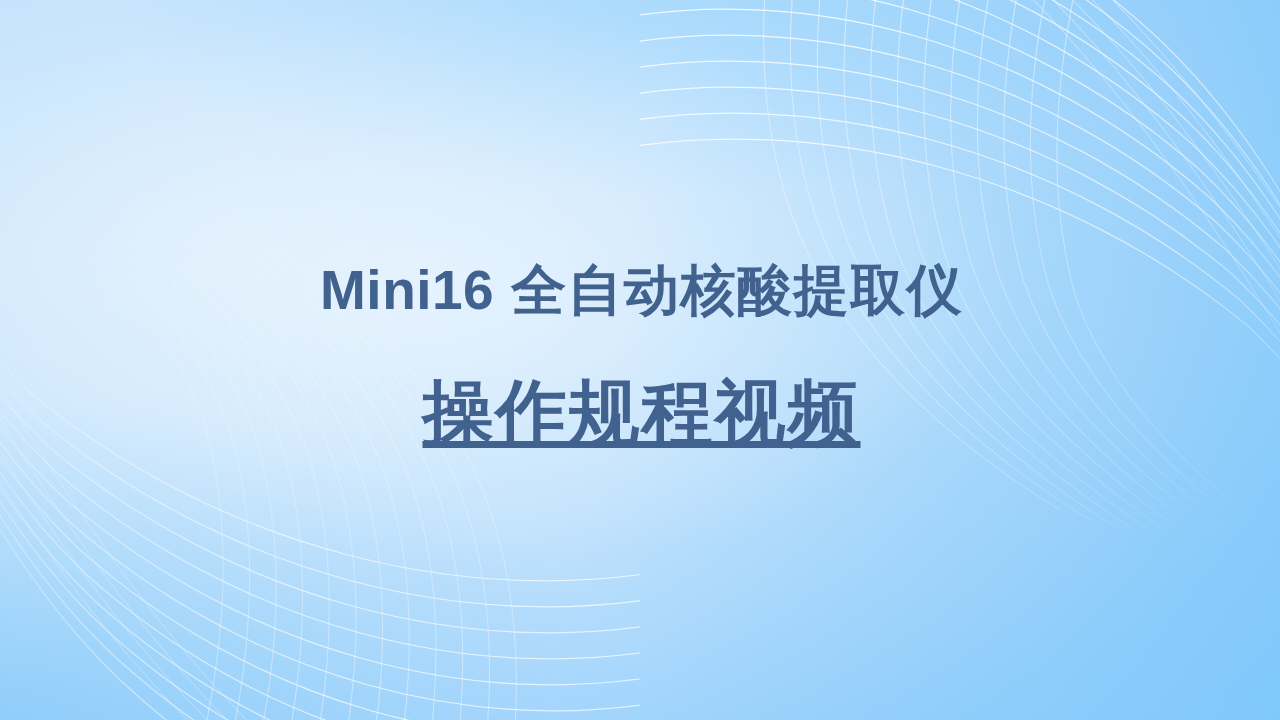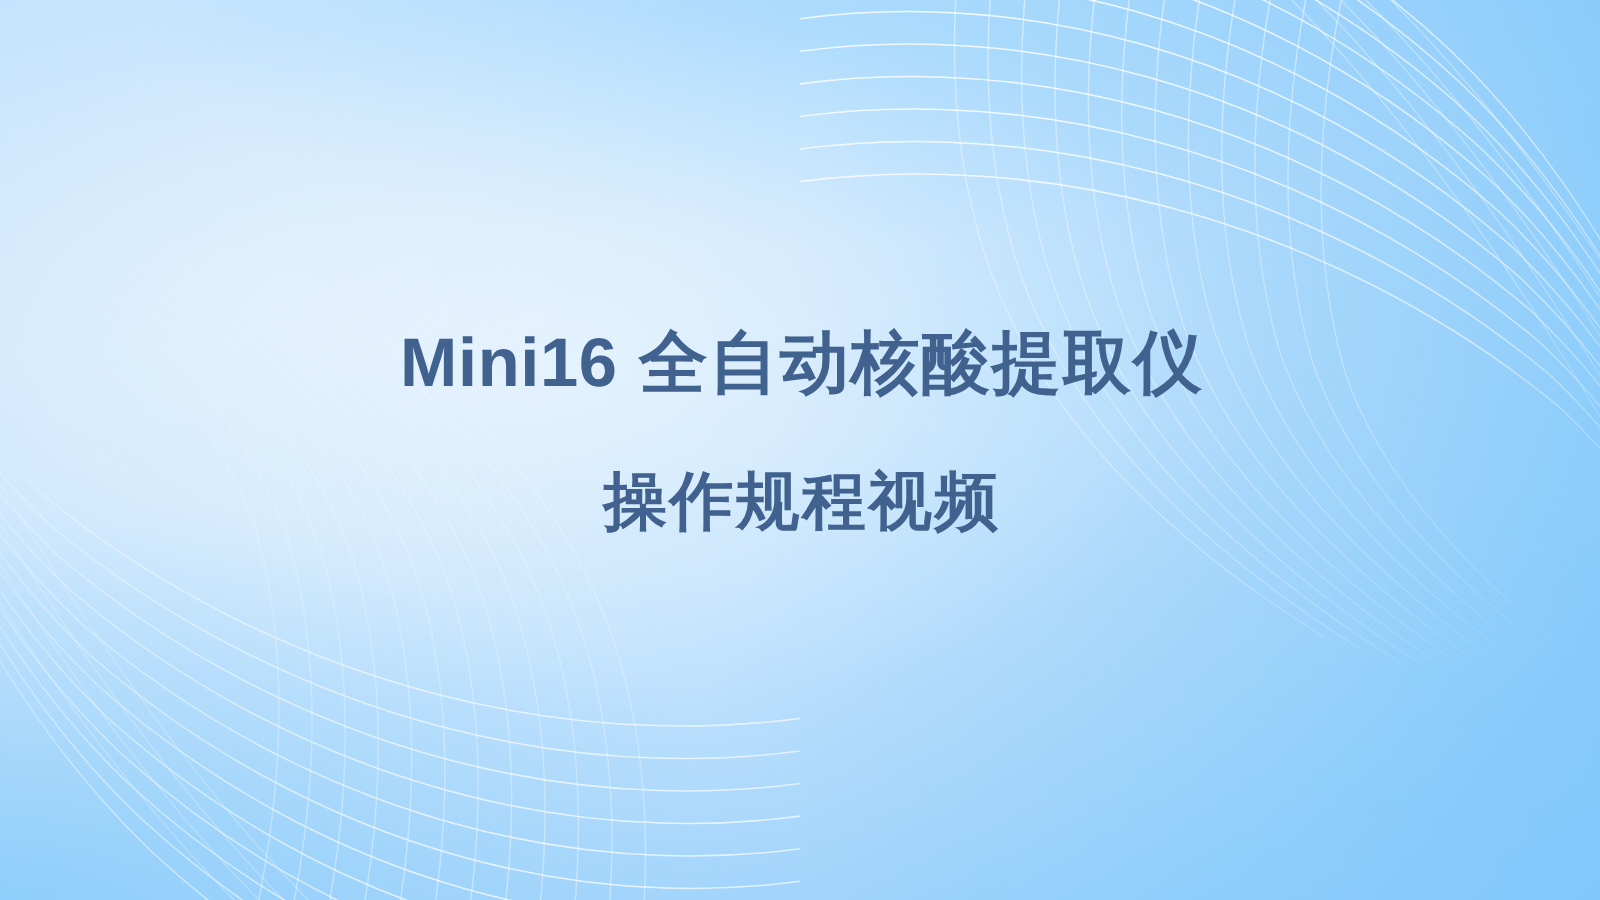--- a/index.html
+++ b/index.html
@@ -99,26 +99,27 @@
     color: #41628e;
     white-space: nowrap;
   }
   .title .model {
     letter-spacing: 0.5px;
   }
 
   .subtitle {
     margin: 0;
     margin-top: 48px;
-    font-size: 51px;
+    font-size: 71px;
     font-weight: 700;
     line-height: 1.18;
     letter-spacing: 2px;
     color: #41628e;
     white-space: nowrap;
+    text-decoration: underline;
   }
 </style>
 </head>
 <body>
 
 <div id="slide">
 
   <div class="wash wash-topcenter"></div>
   <div class="wash wash-right"></div>
   <div class="wash wash-bottomleft"></div>

